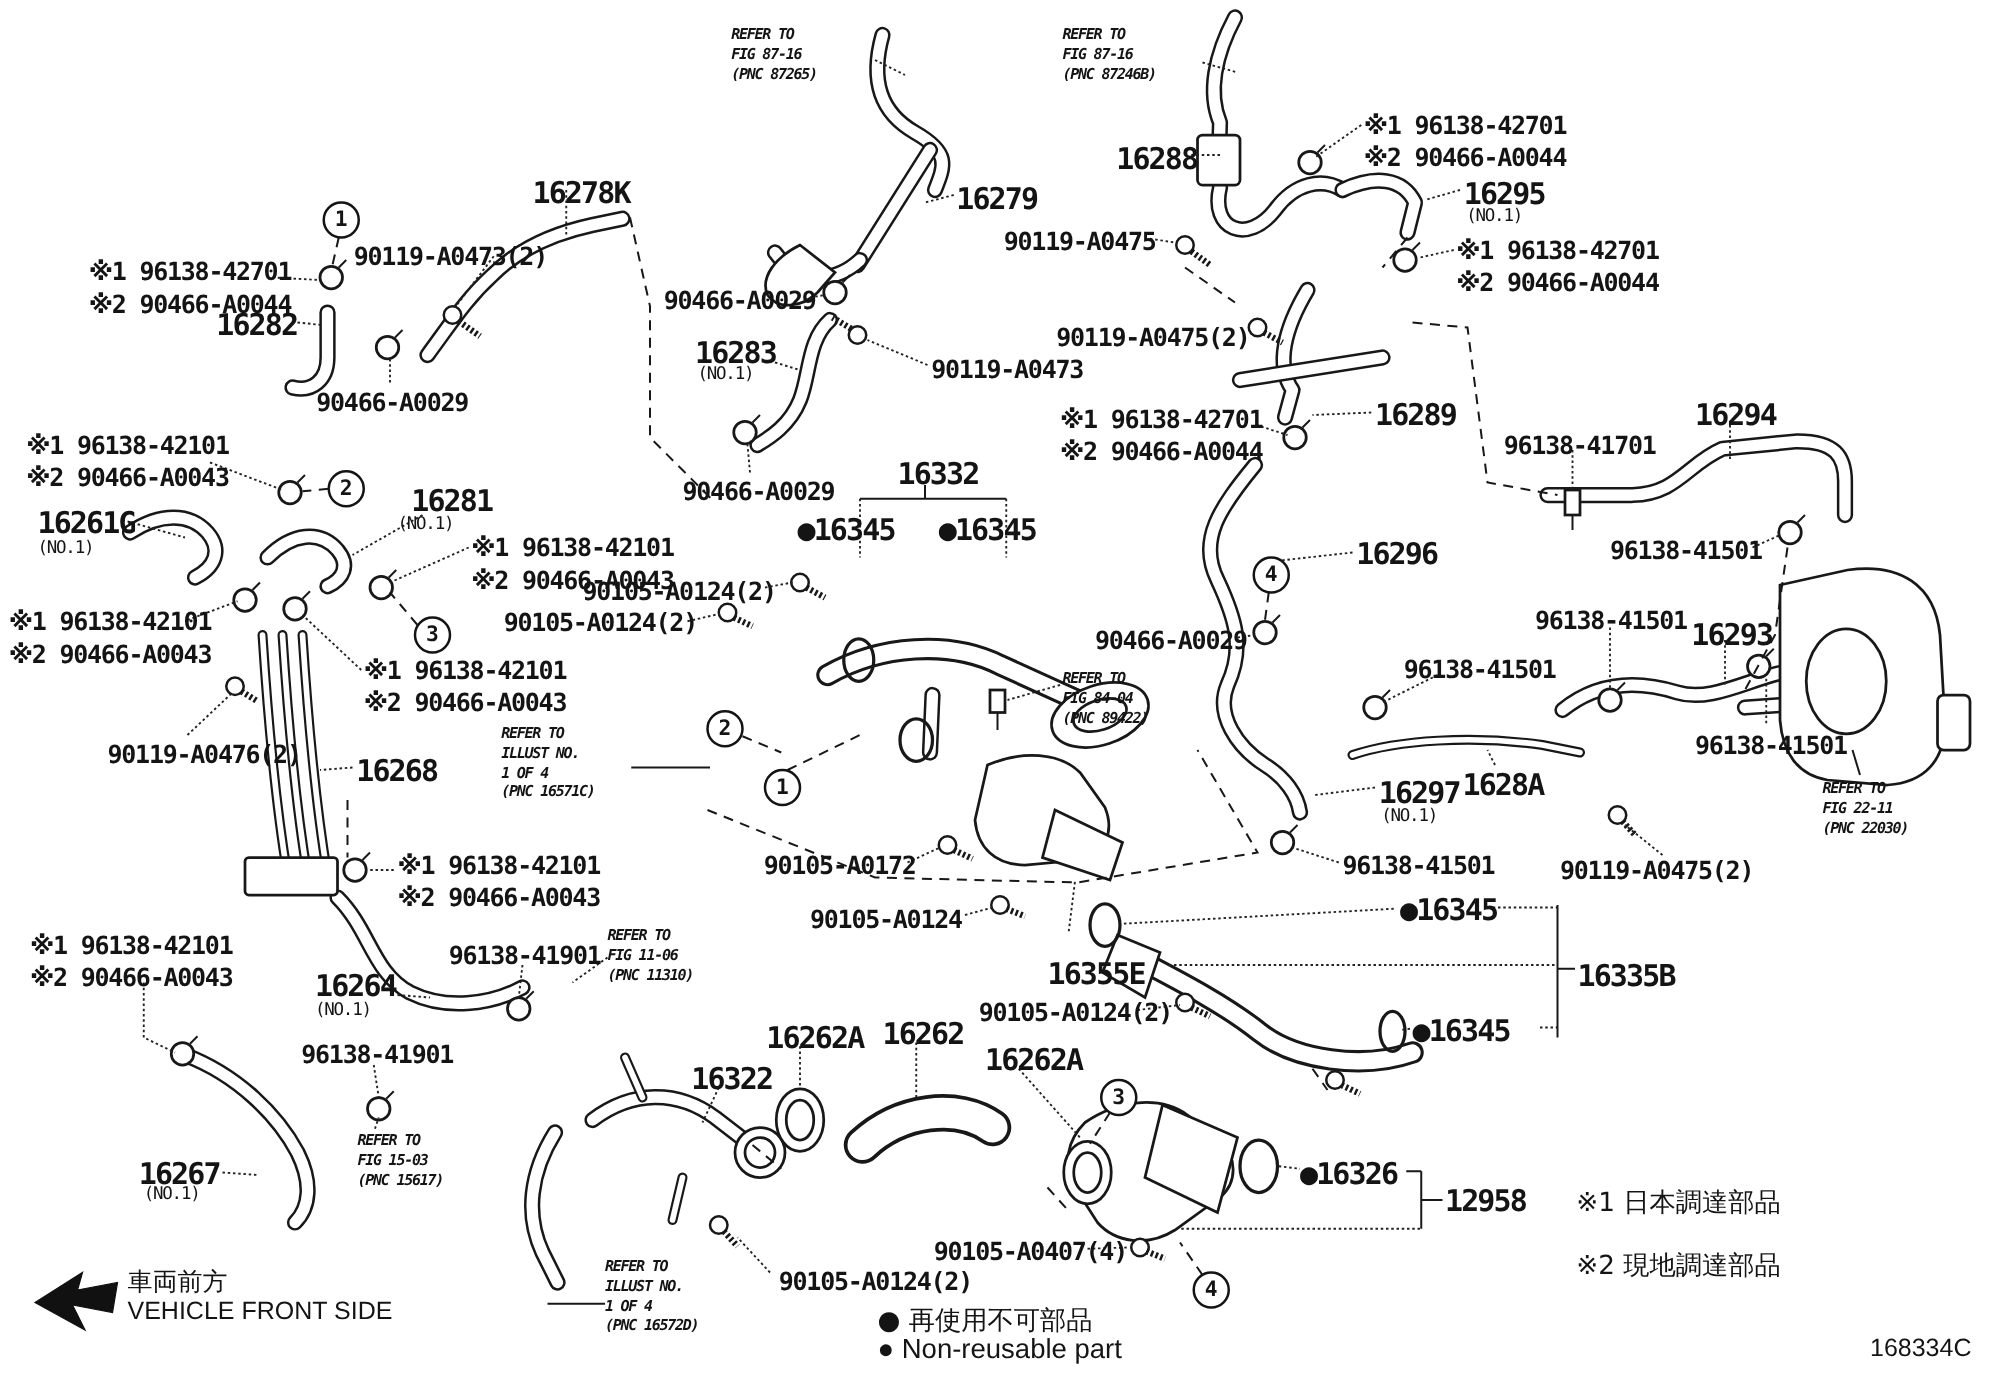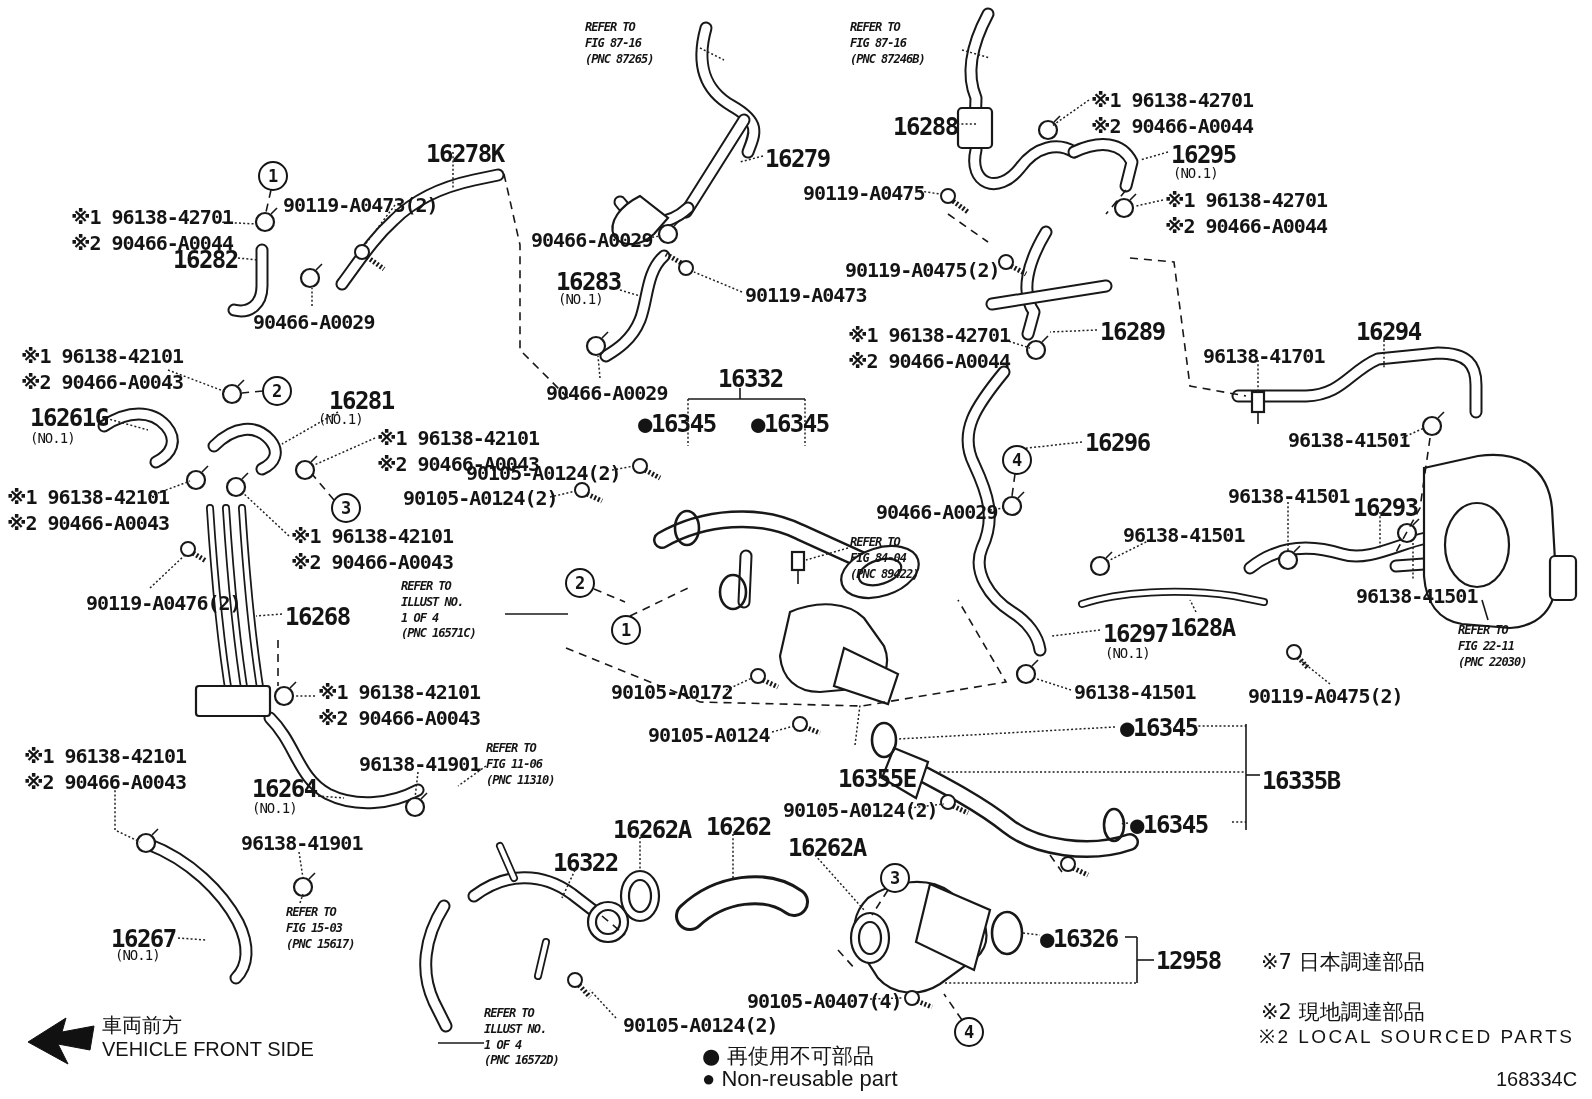--- a/index.html
+++ b/index.html
@@ -438,18 +438,17 @@
       <div class="callout" style="left: 880px; top: 863px;">3</div>
       <div class="callout" style="left: 954px; top: 1017px;">4</div>
     </div>
 
   <div class="plain" style="left:102px;top:1012px;font-size:20px;">車両前方</div>
   <div class="plain" style="left:102px;top:1038px;font-size:20px;">VEHICLE FRONT SIDE</div>
 
   <div class="legend-jp" style="left:702px;top:1042px;">● 再使用不可部品</div>
   <div class="plain" style="left:702px;top:1066px;font-size:22px;">● Non-reusable part</div>
 
-  <div class="legend-jp" style="left:1261px;top:948px;">※7 日本調達部品</div>
+  <div class="legend-jp" style="left:1261px;top:948px;">※1 日本調達部品</div>
   <div class="legend-jp" style="left:1261px;top:998px;">※2 現地調達部品</div>
-  <div class="legend-en" style="left:1259px;top:1023px;">※2 LOCAL SOURCED PARTS</div>
 
   <div class="figcode" style="left:1496px;top:1068px;">168334C</div>
 </div>
 
 </body></html>

